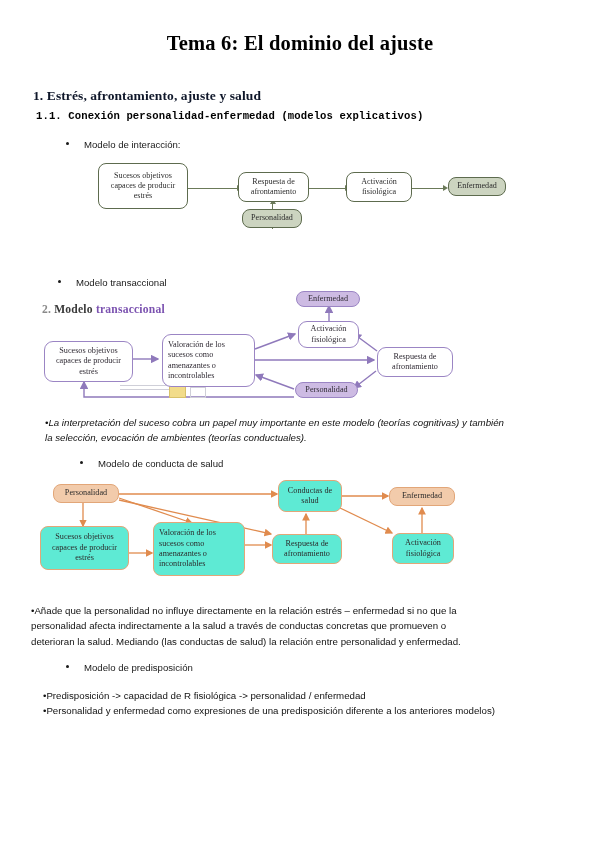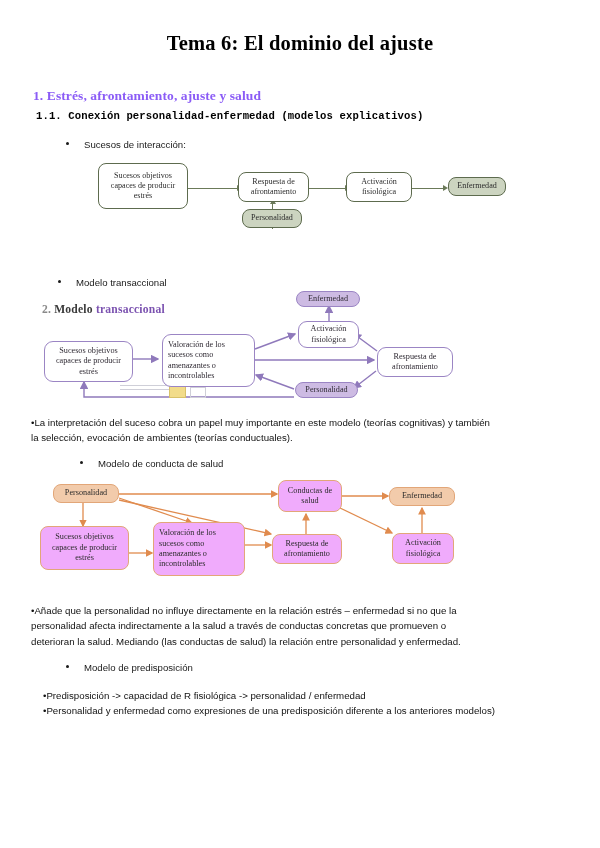--- a/index.html
+++ b/index.html
@@ -6,21 +6,21 @@
   body{width:600px;height:848px;position:relative;overflow:hidden;
        font-family:"Liberation Sans", sans-serif;color:#000;}
 
   .page{position:absolute;inset:0;background:#fff;}
 
   .doc-title{position:absolute;left:0;right:0;top:32px;text-align:center;
        font-family:"Liberation Serif", serif;font-weight:bold;font-size:20.5px;
        letter-spacing:.2px;color:#000;}
 
   .h1{position:absolute;left:33px;top:88px;font-family:"Liberation Serif", serif;
-       font-weight:bold;font-size:13.5px;color:#8b5cf6;letter-spacing:.1px;}
+       font-weight:bold;font-size:13.5px;color:#0f172a;letter-spacing:.1px;}
   .h2{position:absolute;left:36px;top:110px;font-family:Liberation Mono, monospace;
        font-weight:bold;font-size:10.6px;color:#000;letter-spacing:.1px;}
 
   .bullet{position:absolute;font-size:9.6px;color:#1a1a1a;}
   .bullet .dot{position:absolute;left:0;top:3px;width:3.4px;height:3.4px;
        background:#1a1a1a;border-radius:50%;}
   .bullet .txt{display:block;margin-left:18px;white-space:nowrap;}
 
   .para{position:absolute;font-size:9.7px;line-height:15.3px;color:#111;}
   .para .ln{display:block;white-space:nowrap;}
@@ -42,21 +42,21 @@
   .d2 .node{border:1.25px solid #9b85c4;background:#ffffff;color:#2f2a33;
             font-size:8.2px;line-height:10.4px;border-radius:9px;}
   .d2 .fill{background:#cdbbe3;}
   .d2-title{position:absolute;font-family:"Liberation Serif", serif;
             font-weight:bold;font-size:11.6px;letter-spacing:.2px;}
   .d2-title .num{color:#8a8a8a;font-weight:bold;}
   .d2-title .w1{color:#3a3a3a;}
   .d2-title .w2{color:#7b52b0;}
 
   
-  .d3 .node{border:1.15px solid #e2a678;background:#f0abfc;color:#2b2b2b;
+  .d3 .node{border:1.15px solid #e2a678;background:#5eead4;color:#2b2b2b;
             font-size:8.2px;line-height:10.4px;border-radius:8px;}
   .d3 .fill{background:#f2cbab;}
 
   .arrow{position:absolute;width:0;height:0;}
   .a-r{border-top:3.1px solid transparent;border-bottom:3.1px solid transparent;}
   .a-u{border-left:3.1px solid transparent;border-right:3.1px solid transparent;}
 
   .diag-svg{position:absolute;left:0;top:0;width:100%;height:100%;overflow:visible;}
 
   .artifact{position:absolute;background:#f2dc8a;border:1px solid #d8c169;}
@@ -68,21 +68,21 @@
 
 <div class="page">
 
   <div class="doc-title">Tema 6: El dominio del ajuste</div>
 
   <div class="h1">1. Estrés, afrontamiento, ajuste y salud</div>
   <div class="h2">1.1. Conexión personalidad-enfermedad (modelos explicativos)</div>
 
   <div class="bullet" style="left:66px;top:139px;">
     <span class="dot"></span>
-    <span class="txt">Sucesos de interacción:</span>
+    <span class="txt">Modelo de interacción:</span>
   </div>
 
   <div class="dg d1" style="left:96px;top:155px;width:410px;height:82px;">
 
     <div class="ln" style="left:92px;top:32.5px;width:50px;height:1.2px;"></div>
     <div class="arrow a-r" style="left:141px;top:30px;border-left:5px solid #6b7a59;"></div>
 
     <div class="ln" style="left:213px;top:32.5px;width:37px;height:1.2px;"></div>
     <div class="arrow a-r" style="left:249px;top:30px;border-left:5px solid #6b7a59;"></div>
 
@@ -165,21 +165,21 @@
       <span>Enfermedad</span>
     </div>
     <div class="node" style="left:355px;top:58px;width:76px;height:30px;padding:0 3px;">
       <span>Respuesta de afrontamiento</span>
     </div>
     <div class="node fill" style="left:273px;top:93px;width:63px;height:16px;">
       <span>Personalidad</span>
     </div>
   </div>
 
-  <div class="para" style="left:31px;top:415px;width:545px;">
+  <div class="para" style="left:45px;top:415px;width:545px;font-style:italic;">
     <span class="ln">•La interpretación del suceso cobra un papel muy importante en este modelo (teorías cognitivas) y también</span>
     <span class="ln">la selección, evocación de ambientes (teorías conductuales).</span>
   </div>
 
   <div class="bullet" style="left:80px;top:458px;">
     <span class="dot"></span>
     <span class="txt">Modelo de conducta de salud</span>
   </div>
 
   <div class="dg d3" style="left:22px;top:476px;width:520px;height:120px;">

